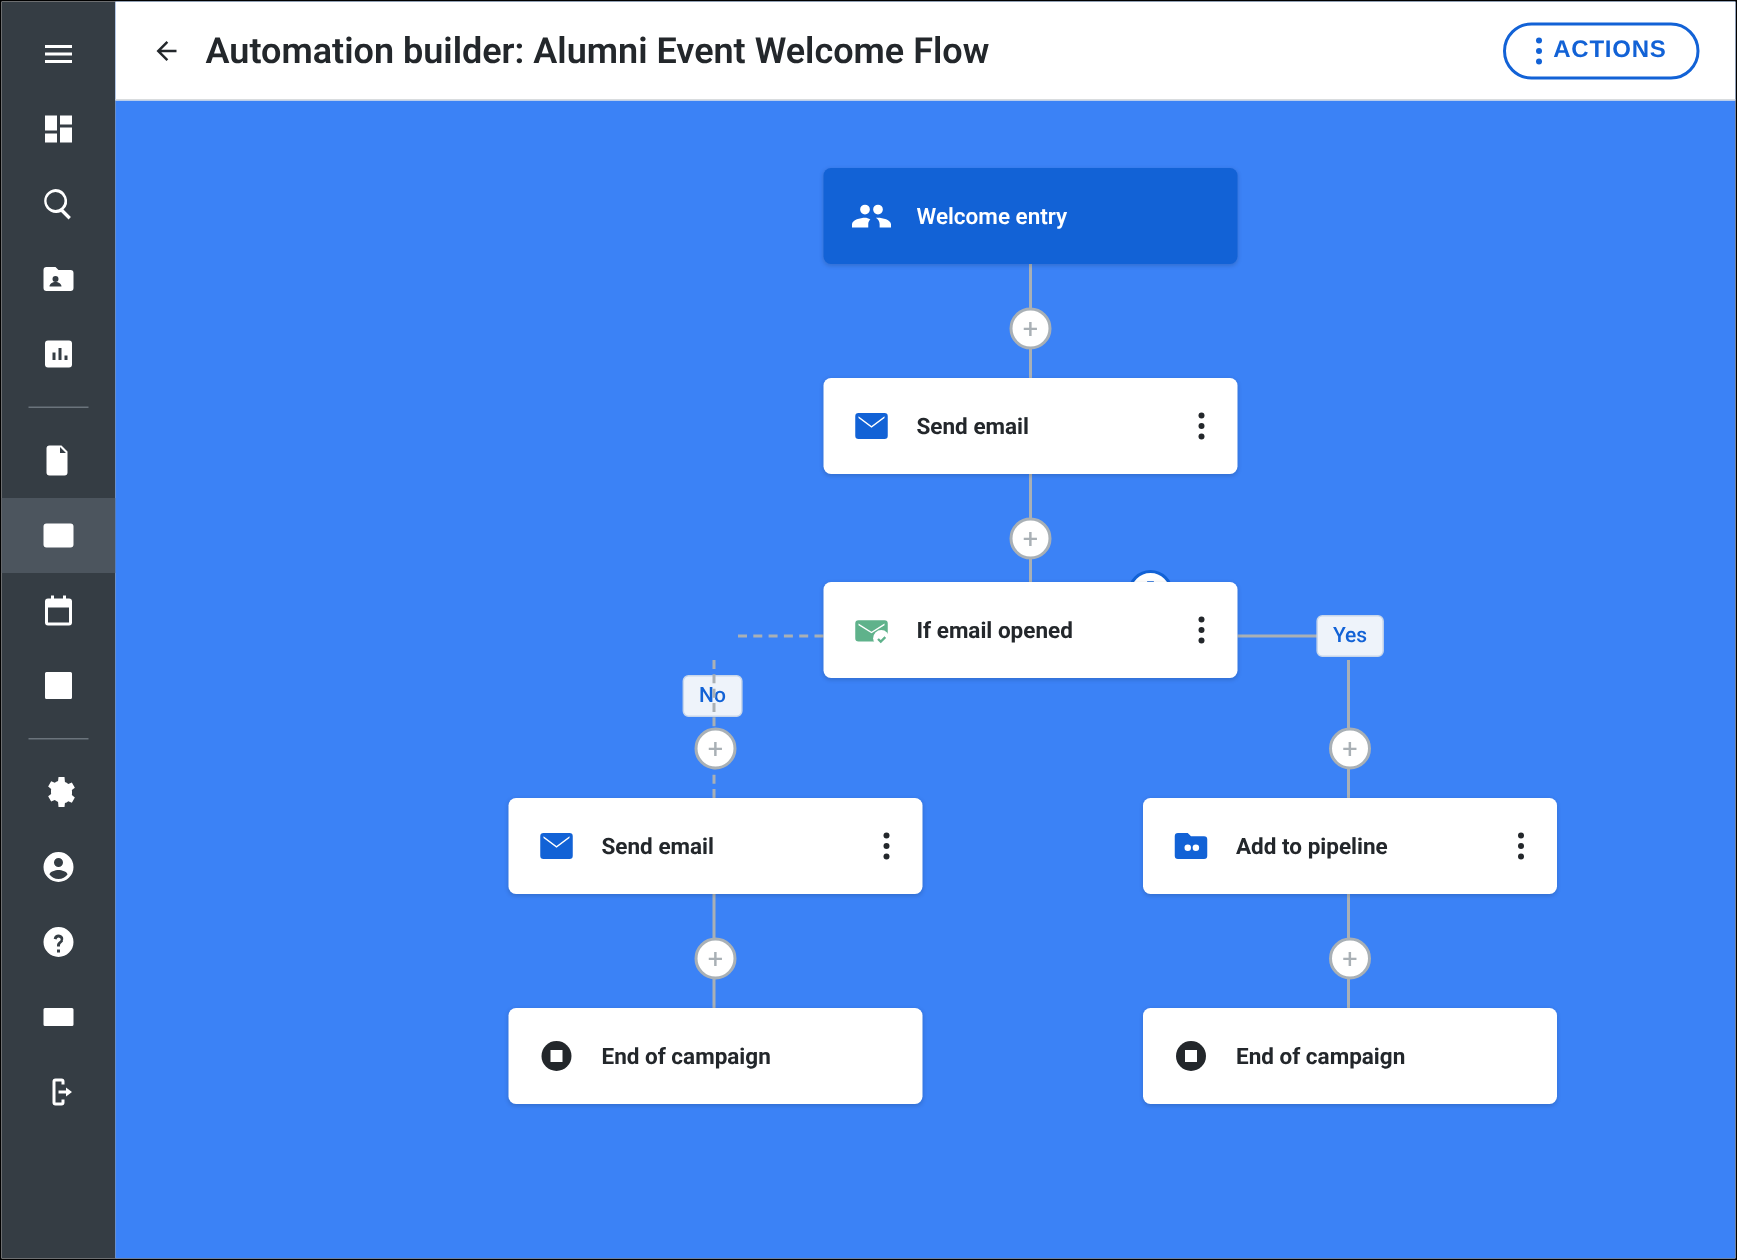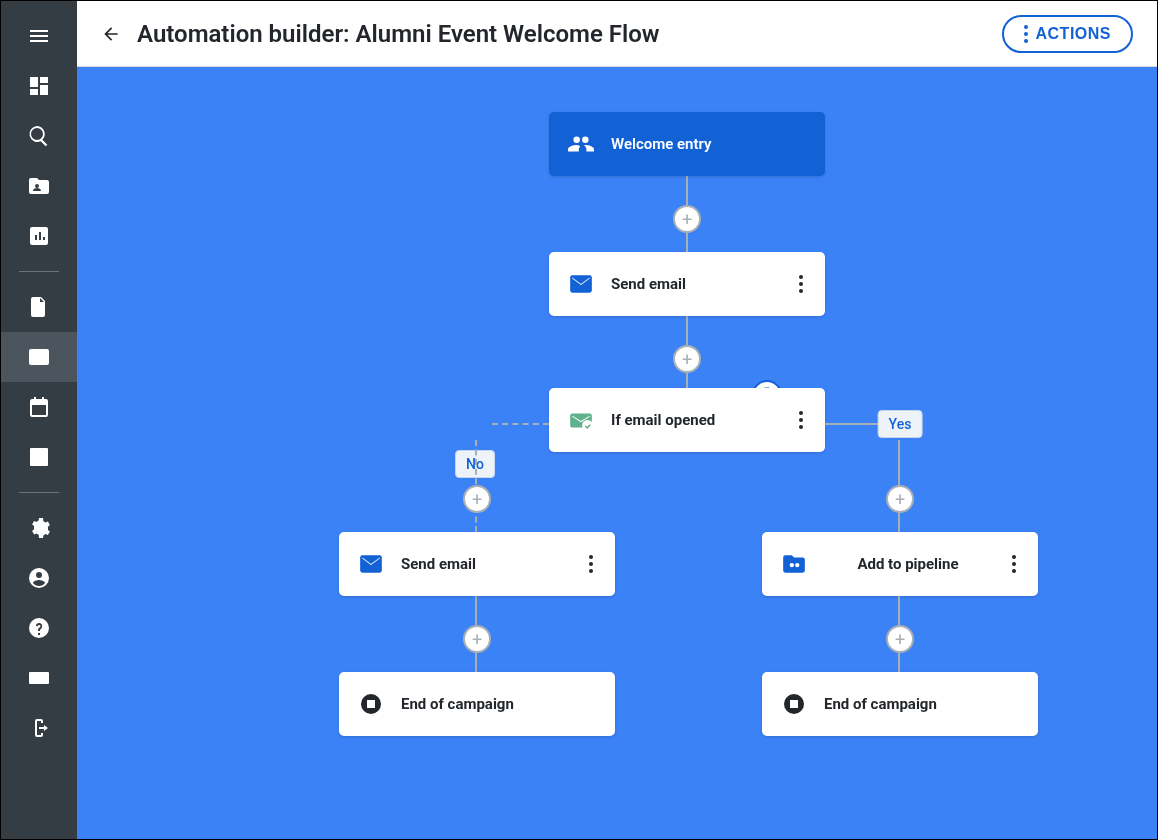--- a/index.html
+++ b/index.html
@@ -159,21 +159,21 @@
     display: flex; align-items: center; justify-content: center;
     transform: translate(-50%, -50%);
   }
   .timer-badge svg { width: 18px; height: 18px; fill: none; stroke: #1262D6; stroke-width: 2; }
 
   
   .n-entry  { left: 472px; top: 45px; }
   .n-email1 { left: 472px; top: 185px; }
   .n-cond   { left: 472px; top: 321px; }
   .n-emailL { left: 262px; top: 465px; }
-  .n-addR   { left: 685px; top: 465px; text-align: center; }
+  .n-addR   { left: 685px; top: 465px; }
   .n-endL   { left: 262px; top: 605px; }
   .n-endR   { left: 685px; top: 605px; }
 
 </style>
 </head>
 <body>
 
 <div class="app">
 
   <div class="sidebar">

